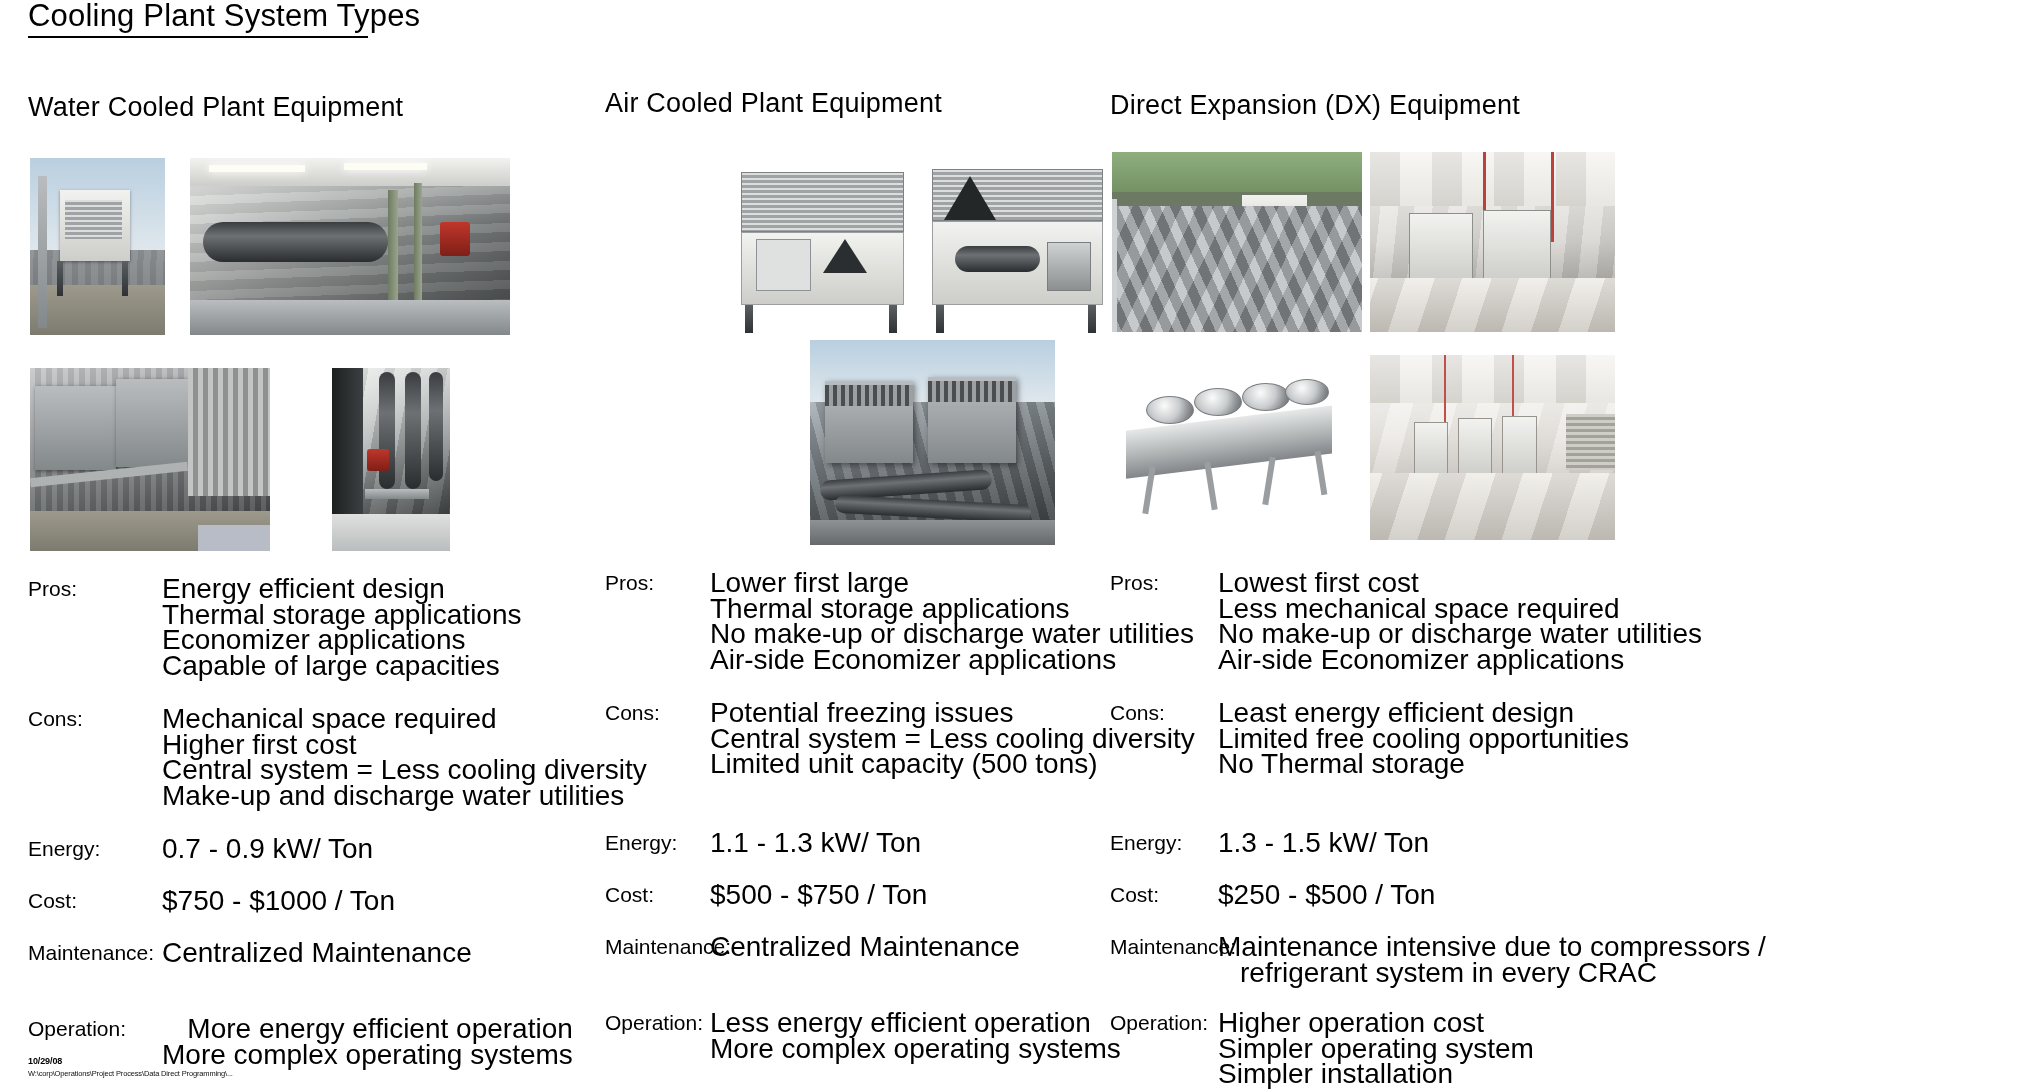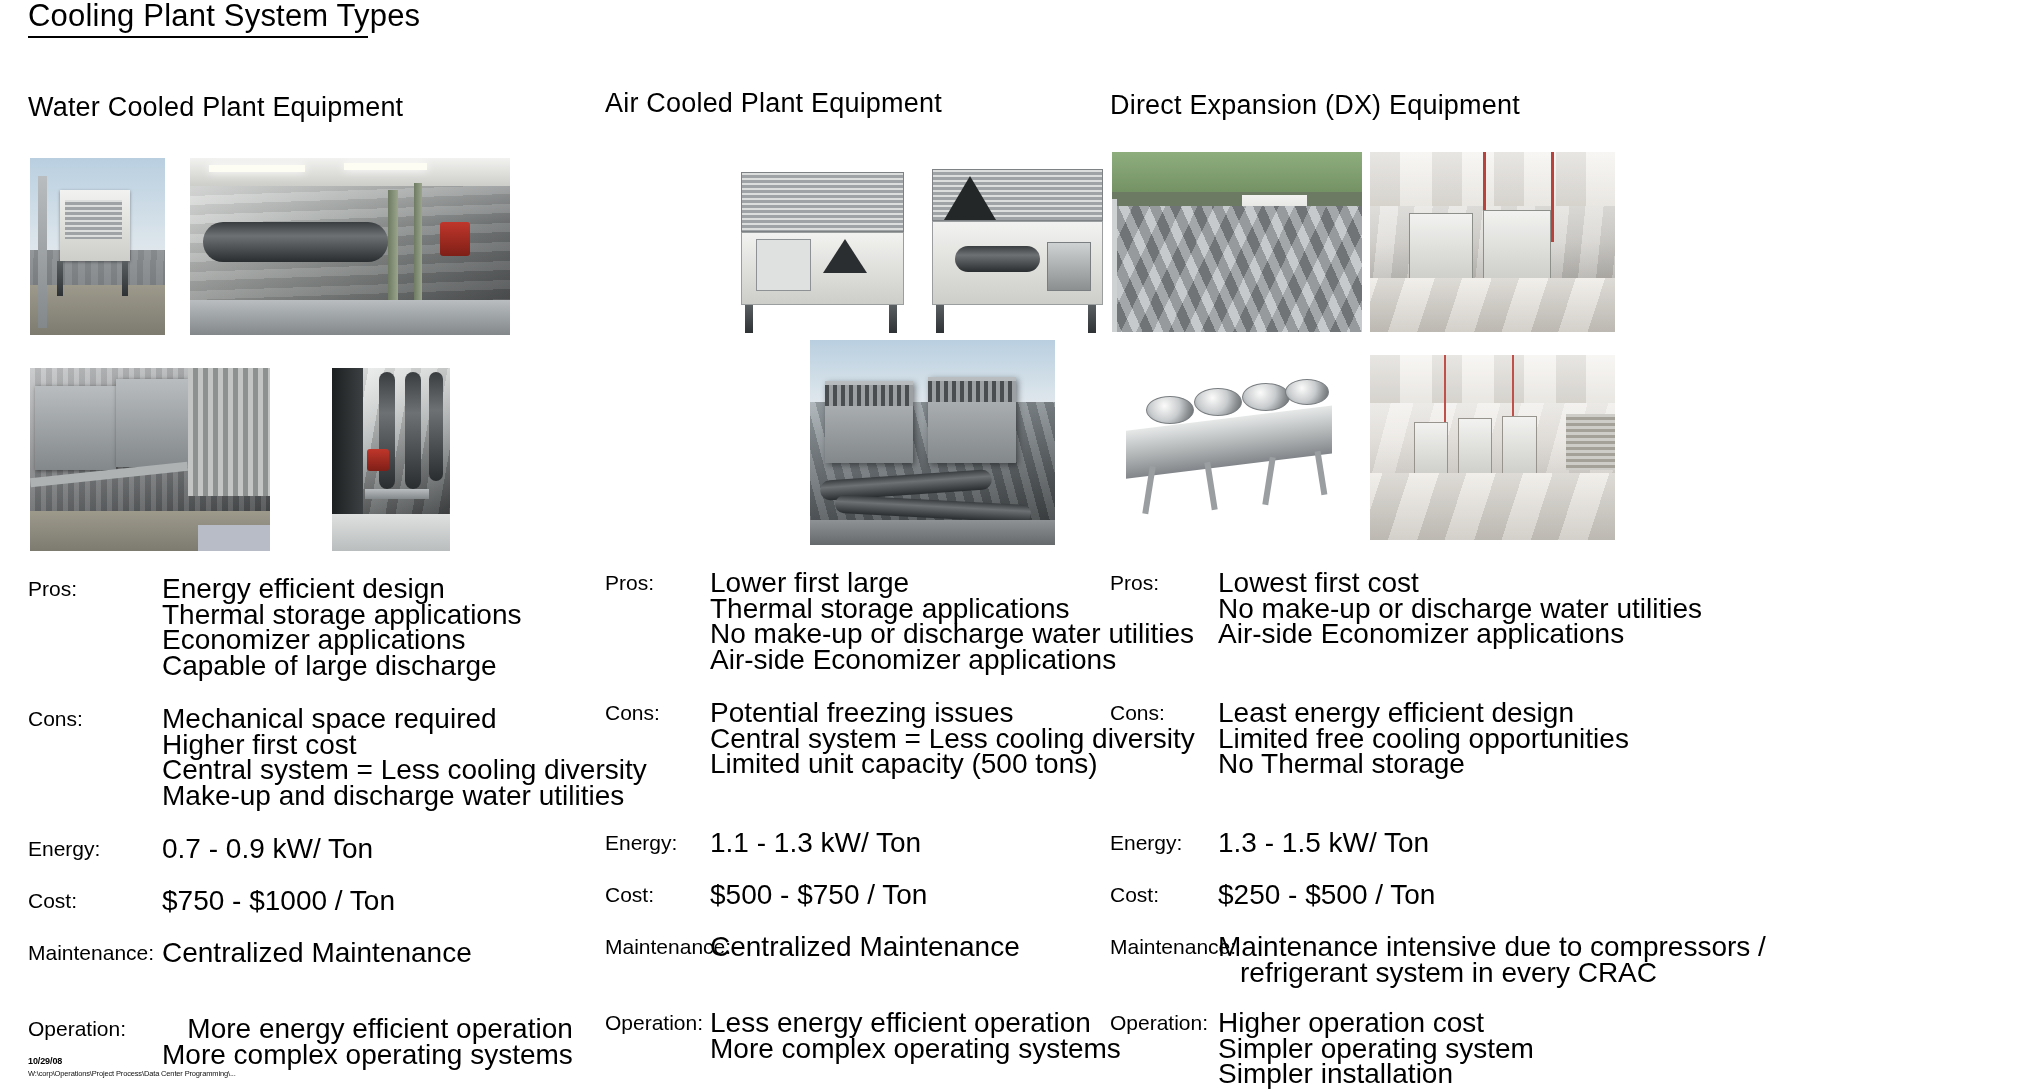--- a/index.html
+++ b/index.html
@@ -249,21 +249,21 @@
       <div class="obj" style="left:0; top:80%; width:100%; height:20%; background:linear-gradient(180deg,#dfe1e0,#b9bdbd);"></div>
     </div>
 
     <div class="specs">
       <div class="spec-row" style="top:570px;">
         <div class="spec-label" style="left:28px;">Pros:</div>
         <div class="spec-values" style="left:162px;">
           <div>Energy efficient design</div>
           <div>Thermal storage applications</div>
           <div>Economizer applications</div>
-          <div>Capable of large discharge</div>
+          <div>Capable of large capacities</div>
         </div>
       </div>
       <div class="spec-row" style="top:700px;">
         <div class="spec-label" style="left:28px;">Cons:</div>
         <div class="spec-values" style="left:162px;">
           <div>Mechanical space required</div>
           <div>Higher first cost</div>
           <div>Central system = Less cooling diversity</div>
           <div>Make-up and discharge water utilities</div>
         </div>
@@ -421,20 +421,21 @@
       <div class="obj" style="left:80%; top:32%; width:20%; height:30%;
            background:repeating-linear-gradient(180deg,#cfcdc7 0 3px,#a4a199 3px 6px);"></div>
       <div class="obj floor-tile" style="left:0; top:64%; width:100%; height:36%;"></div>
     </div>
 
     <div class="specs">
       <div class="spec-row" style="top:570px;">
         <div class="spec-label" style="left:20px;">Pros:</div>
         <div class="spec-values" style="left:128px;">
           <div>Lowest first cost</div>
+          <div>Less mechanical space required</div>
           <div>No make-up or discharge water utilities</div>
           <div>Air-side Economizer applications</div>
         </div>
       </div>
       <div class="spec-row" style="top:700px;">
         <div class="spec-label" style="left:20px;">Cons:</div>
         <div class="spec-values" style="left:128px;">
           <div>Least energy efficient design</div>
           <div>Limited free cooling opportunities</div>
           <div>No Thermal storage</div>
@@ -464,15 +465,15 @@
         <div class="spec-values" style="left:128px;">
           <div>Higher operation cost</div>
           <div>Simpler operating system</div>
           <div>Simpler installation</div>
         </div>
       </div>
     </div>
   </div>
 
   <div class="footer-date">10/29/08</div>
-  <div class="footer-path">W:\corp\Operations\Project Process\Data Center Programming\...</div>
+  <div class="footer-path">W:\corp\Operations\Project Process\Data Direct Programming\...</div>
 
 </div>
 
 </body></html>

